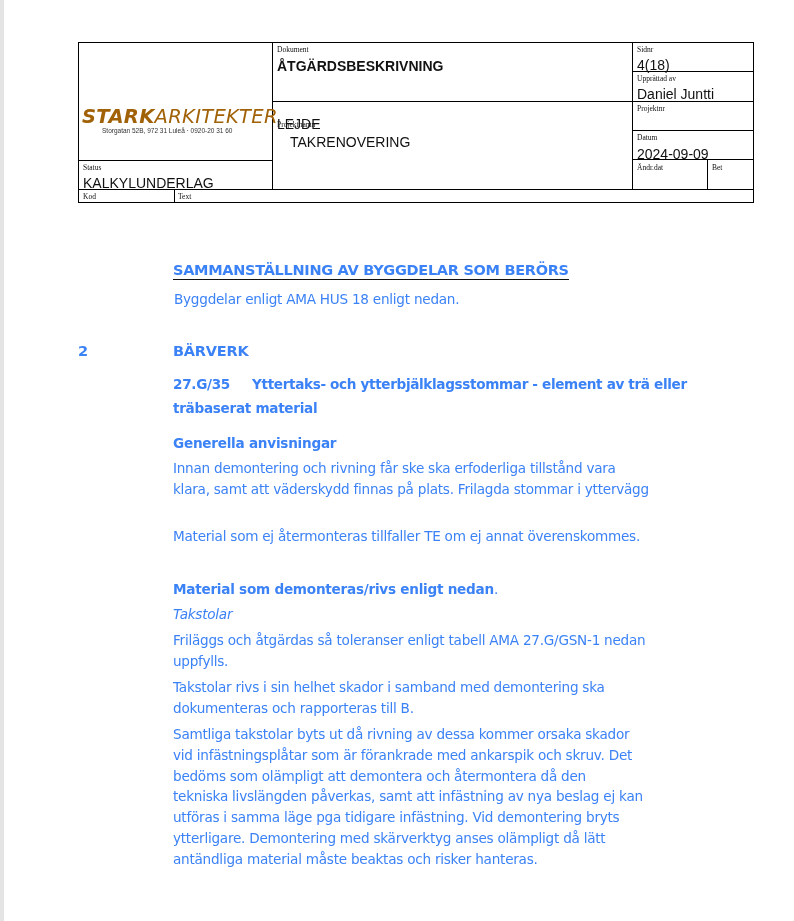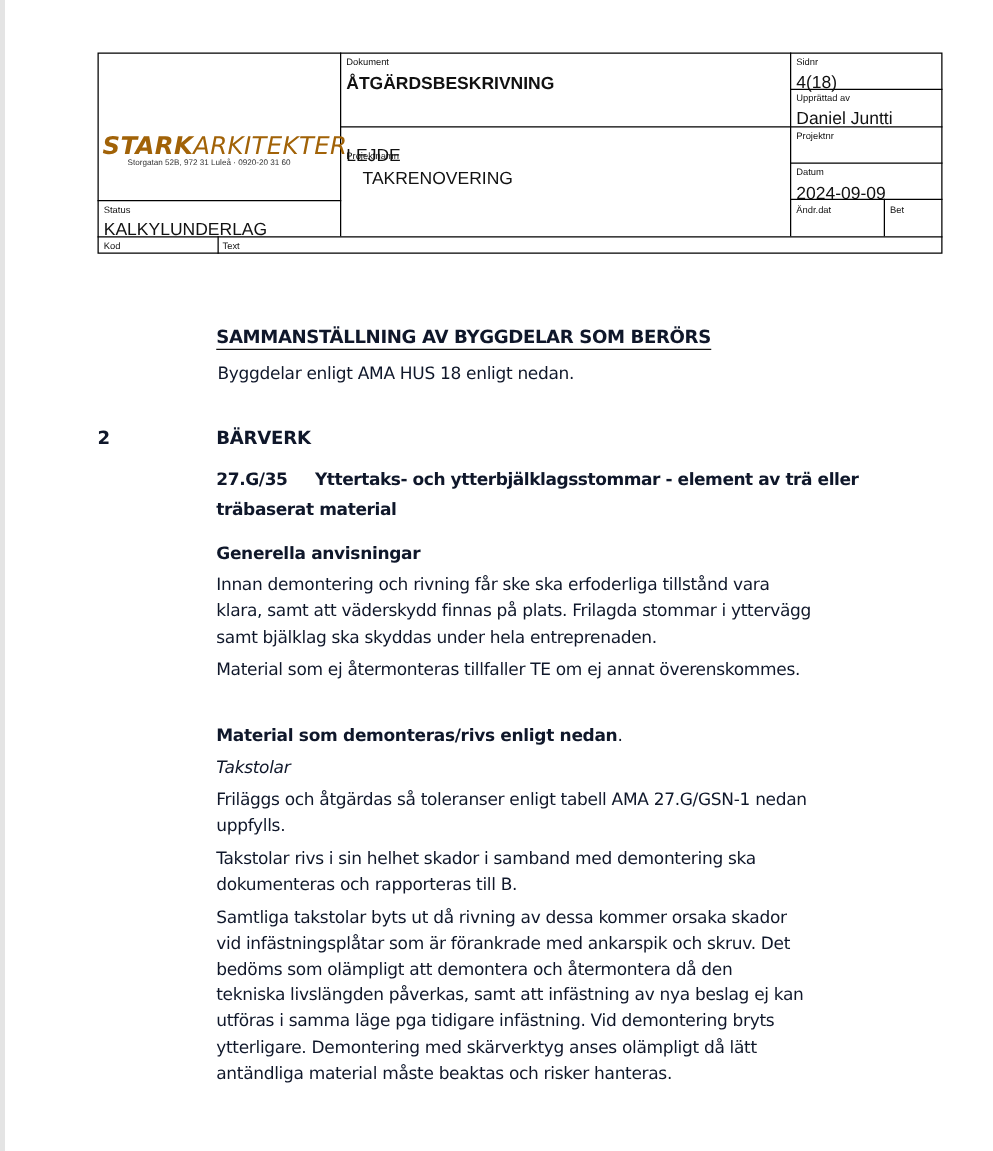--- a/index.html
+++ b/index.html
@@ -3,33 +3,33 @@
   <meta charset="utf-8">
   <style>
     * { box-sizing: border-box; margin: 0; padding: 0; }
     html, body { width: 794px; height: 921px; overflow: hidden; background: #ffffff; }
     body { position: relative; font-family: "Liberation Sans", sans-serif; color: #111; }
 
     .left-edge { position: absolute; left: 0; top: 0; width: 4px; height: 921px; background: #e4e4e4; }
 
     
     .tb { position: absolute; border: 1px solid #000; }
-    .tb-label { position: absolute; font-size: 7.5px; color: #111; font-family: Liberation Sans, sans-serif; }
+    .tb-label { position: absolute; font-size: 7.5px; color: #111; font-family: Liberation Serif, serif; }
     .tb-value { position: absolute; font-size: 14px; color: #111; font-family: "Liberation Sans", sans-serif; }
     .tb-value.bold { font-weight: bold; }
     .hline { position: absolute; height: 1px; background: #000; }
     .vline { position: absolute; width: 1px; background: #000; }
 
     .logo { position: absolute; left: 82px; top: 105px; font-family: "DejaVu Sans", sans-serif; font-size: 19.5px; letter-spacing: 0.3px; color: #a16207; white-space: nowrap; font-style: italic; }
     .logo .strong { font-weight: bold; }
     .logo .light { font-weight: normal; }
     .logo-addr { position: absolute; left: 102px; top: 127px; font-size: 6.5px; color: #333; white-space: nowrap; font-family: "Liberation Sans", sans-serif; }
 
     
-    .doc { position: absolute; font-family: "DejaVu Sans", sans-serif; color: #0f172a; }
+    .doc { position: absolute; font-family: "DejaVu Sans", sans-serif; color: #3b82f6; }
     .heading-u { left: 173px; top: 262px; font-size: 14.5px; font-weight: bold; letter-spacing: -0.3px; border-bottom: 1.3px solid #111; padding-bottom: 1px; white-space: nowrap; }
     .p { font-size: 13.6px; line-height: 20.8px; letter-spacing: -0.25px; white-space: nowrap; }
     .b { font-weight: bold; }
     .i { font-style: italic; }
     .sec-num { left: 78px; top: 343px; font-size: 14.5px; font-weight: bold; }
     .sec-title { left: 173px; top: 343px; font-size: 14.5px; font-weight: bold; letter-spacing: -0.2px; }
     .sub-code { left: 173px; top: 376px; font-size: 13.6px; font-weight: bold; letter-spacing: -0.3px; }
     .sub-title { left: 252px; top: 376px; font-size: 13.6px; font-weight: bold; letter-spacing: -0.35px; white-space: nowrap; }
     .sub-title2 { left: 173px; top: 400px; font-size: 13.6px; font-weight: bold; letter-spacing: -0.3px; }
   </style>
@@ -91,21 +91,20 @@
 <div class="doc sec-title">BÄRVERK</div>
 
 <div class="doc sub-code">27.G/35</div>
 <div class="doc sub-title">Yttertaks- och ytterbjälklagsstommar - element av trä eller</div>
 <div class="doc sub-title2">träbaserat material</div>
 
 <div class="doc p b" style="left:173px; top:433px;">Generella anvisningar</div>
 <div class="doc p" style="left:173px; top:458px;">
   <div>Innan demontering och rivning får ske ska erfoderliga tillstånd vara</div>
   <div>klara, samt att väderskydd finnas på plats. Frilagda stommar i yttervägg</div>
-  <div>samt bjälklag ska skyddas under hela entreprenaden.</div>
 </div>
 <div class="doc p" style="left:173px; top:526px;">Material som ej återmonteras tillfaller TE om ej annat överenskommes.</div>
 
 <div class="doc p" style="left:173px; top:579px;"><span class="b">Material som demonteras/rivs enligt nedan</span><span>.</span></div>
 <div class="doc p i" style="left:173px; top:604px;">Takstolar</div>
 
 <div class="doc p" style="left:173px; top:630px;">
   <div>Friläggs och åtgärdas så toleranser enligt tabell AMA 27.G/GSN-1 nedan</div>
   <div>uppfylls.</div>
 </div>

